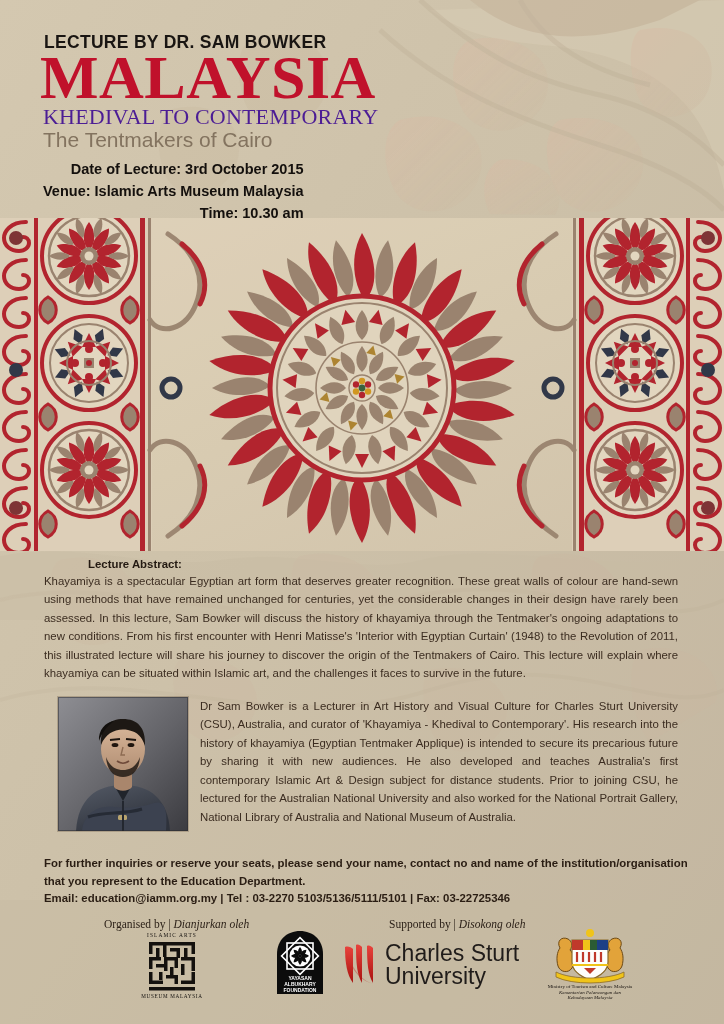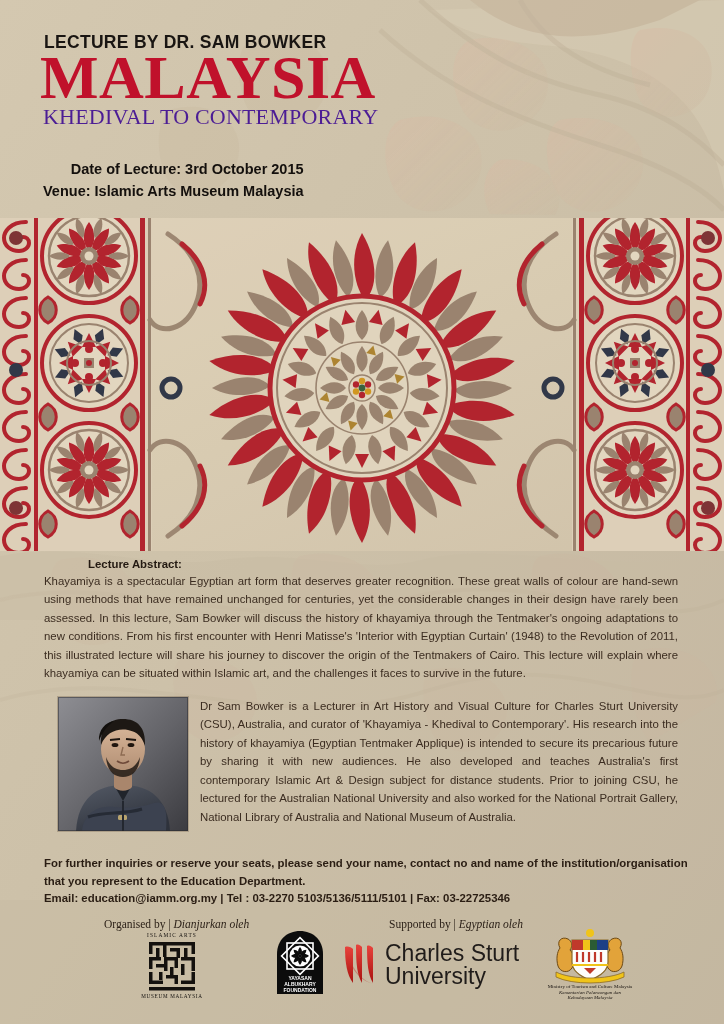--- a/index.html
+++ b/index.html
@@ -164,23 +164,25 @@
       </g>
 
       <rect x="0" y="900" width="724" height="124" fill="#c6b9a1" opacity=".35"></rect>
     </svg>
   </div>
 
   <div class="header">
     <div class="lecture-by">LECTURE BY DR. SAM BOWKER</div>
     <div class="title-main">MALAYSIA</div>
     <div class="title-sub1">KHEDIVAL TO CONTEMPORARY</div>
+    <div class="title-sub2">The Tentmakers of Cairo</div>
     <div class="details">
       <div>Date of Lecture: 3rd October 2015</div>
       <div>Venue: Islamic Arts Museum Malaysia</div>
+      <div>Time: 10.30 am</div>
     </div>
   </div>
 
   <div class="textile">
     <svg viewBox="0 0 724 333">
       <defs>
         <linearGradient id="cloth" x1="0" y1="0" x2="1" y2="1">
           <stop offset="0%" stop-color="#e6dac2"></stop>
           <stop offset="50%" stop-color="#ded2b9"></stop>
           <stop offset="100%" stop-color="#d6c9b0"></stop>
@@ -861,21 +863,21 @@
   </div>
 
   <div class="inquiries">
     <div>For further inquiries or reserve your seats, please send your name, contact no and name of the institution/organisation</div>
     <div>that you represent to the Education Department.</div>
     <div class="contact">Email: education@iamm.org.my | Tel : 03-2270 5103/5136/5111/5101 | Fax: 03-22725346</div>
   </div>
 
   <div class="footer">
     <div class="credit cred-org"><span>Organised by | </span><span class="ital">Dianjurkan oleh</span></div>
-    <div class="credit cred-sup"><span>Supported by | </span><span class="ital">Egyptian oleh</span></div>
+    <div class="credit cred-sup"><span>Supported by | </span><span class="ital">Disokong oleh</span></div>
   </div>
 
   <div class="logo logo-iamm">
     <svg viewBox="0 0 70 72">
       <text x="35" y="8" text-anchor="middle" font-family="Liberation Serif, serif" font-size="5.4" letter-spacing="1.1" fill="#14110e">ISLAMIC ARTS</text>
       <g fill="#14110e">
 
         <rect x="12" y="13" width="46" height="3.5"></rect>
         <rect x="12" y="13" width="3.5" height="12"></rect>
         <rect x="54.5" y="13" width="3.5" height="12"></rect>

